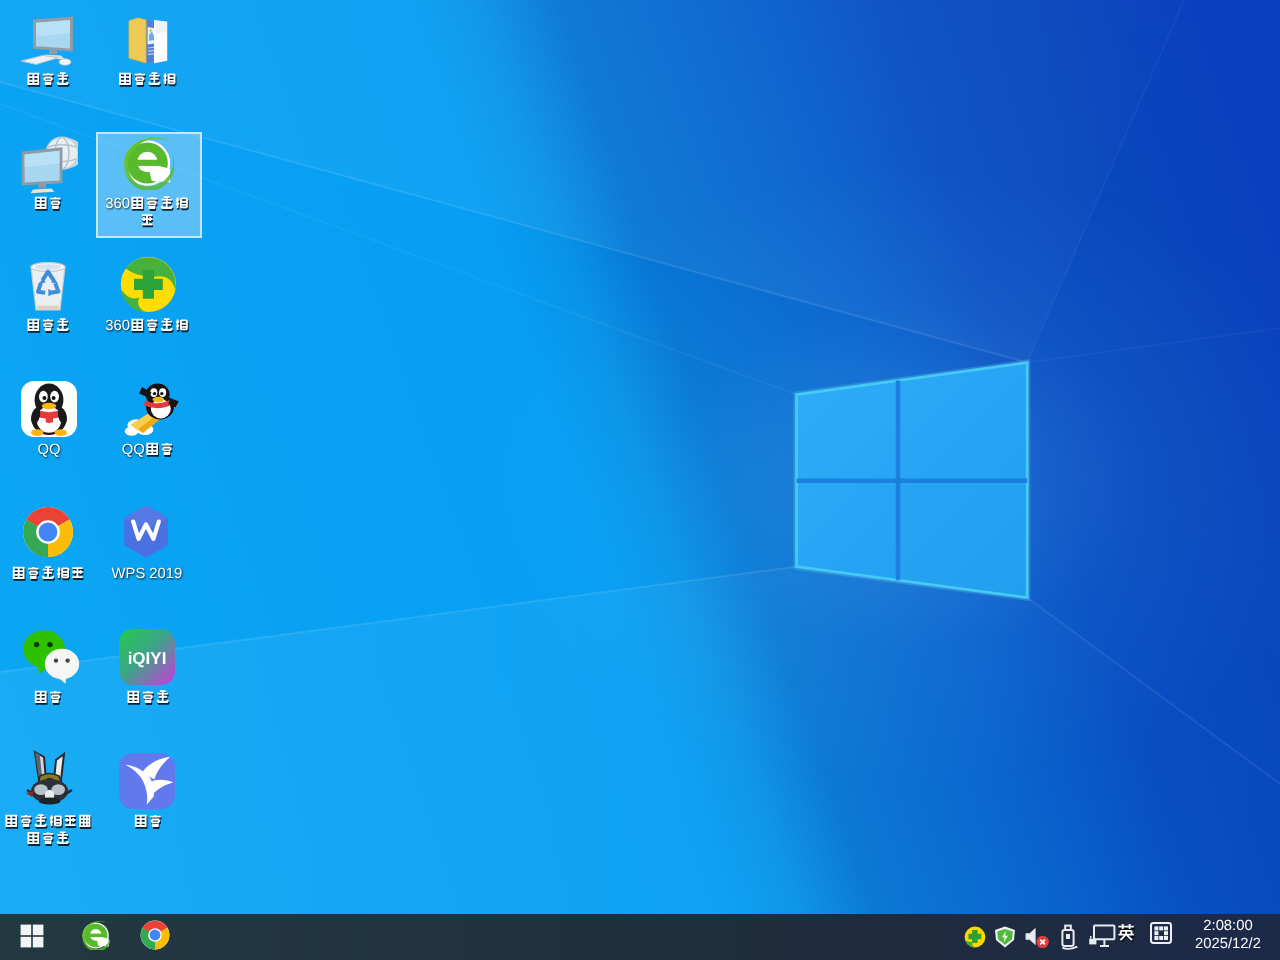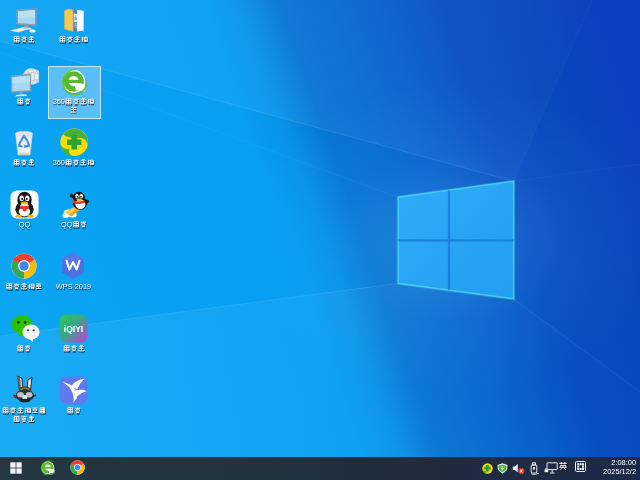--- a/index.html
+++ b/index.html
@@ -3,21 +3,21 @@
 <style>
 *{margin:0;padding:0;box-sizing:border-box}
 html,body{width:640px;height:480px;overflow:hidden;font-family:"Liberation Sans",sans-serif;background:#0a8ae6;position:relative}
 #wall{position:absolute;left:0;top:0}
 .ic{position:absolute}
 .lbl{position:absolute;overflow:visible}
 .lbl text{font-family:"Liberation Sans",sans-serif}
 #sel{position:absolute;left:48px;top:66px;width:53px;height:53px;background:rgba(205,232,252,0.42);border:1px solid rgba(225,240,252,0.8)}
 #tb{position:absolute;left:0;top:456.5px;width:640px;height:23.5px;background:linear-gradient(90deg,#243842 0%,#20333e 35%,#1f2c3d 65%,#1c2a49 100%)}
 .ti{position:absolute}
-#clock{position:absolute;top:457.5px;right:4px;width:44px;text-align:right;font-size:7.4px;line-height:9.2px;color:#fff}
+#clock{position:absolute;top:457.5px;right:4px;width:44px;text-align:center;font-size:7.4px;line-height:9.2px;color:#fff}
 </style></head>
 <body>
 
 <svg id="wall" width="640" height="457" viewBox="0 0 640 457">
 <defs>
 <linearGradient id="bg" gradientUnits="userSpaceOnUse" x1="0" y1="343" x2="640" y2="119">
 <stop offset="0" stop-color="#0ba6f3"></stop>
 <stop offset="0.45" stop-color="#079ef3"></stop>
 <stop offset="0.50" stop-color="#0893e7"></stop>
 <stop offset="0.555" stop-color="#0675d3"></stop>

